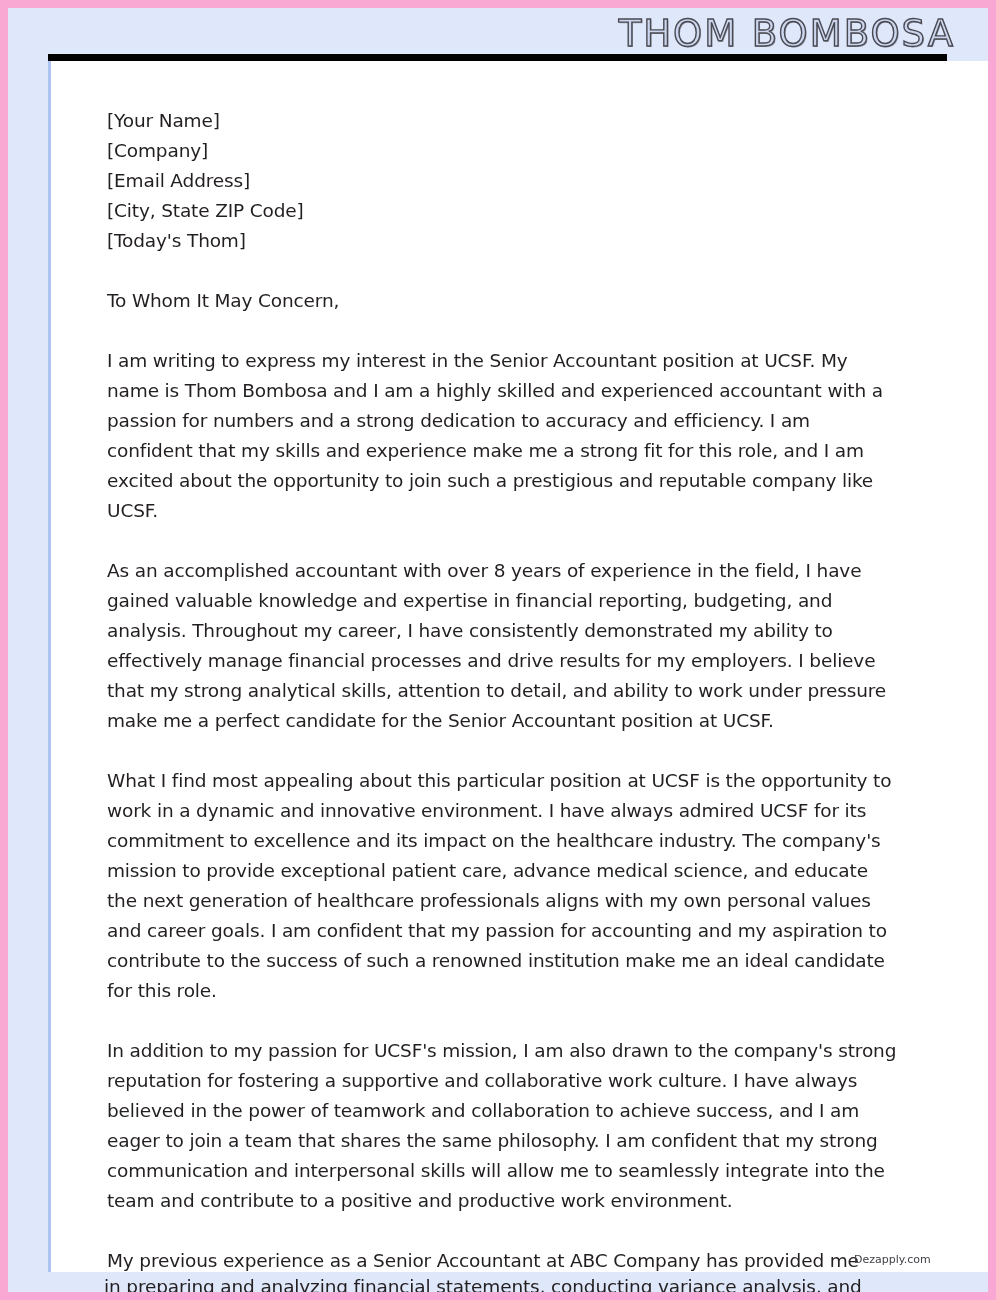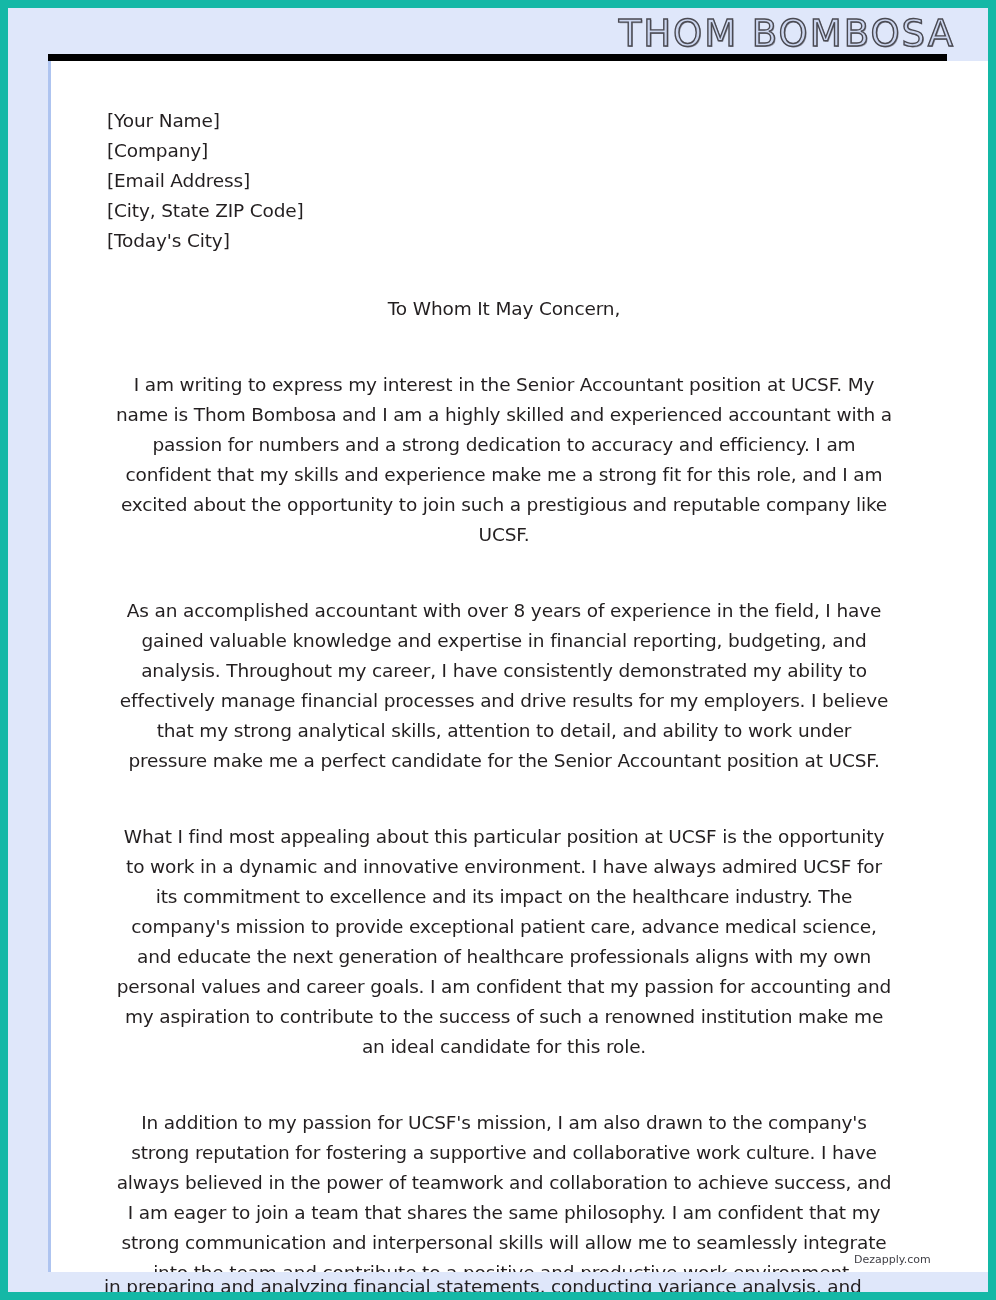--- a/index.html
+++ b/index.html
@@ -15,21 +15,21 @@
     overflow: hidden;
   }
 
   
   #page-frame {
     position: absolute;
     left: 0;
     top: 0;
     width: 996px;
     height: 1300px;
-    background: #14b8a6;
+    background: #f9a8d4;
   }
   #page-field {
     position: absolute;
     left: 8px;
     top: 8px;
     width: 980px;
     height: 1284px;
     background: #dfe7fa;
     overflow: hidden;
   }
@@ -95,22 +95,22 @@
   .addr-line {
     display: block;
     white-space: nowrap;
   }
   .blank-line {
     display: block;
     height: 30px;
   }
   .para {
     display: block;
-    margin: 8px;
-    text-align: center;
+    margin: 0;
+    text-align: left;
   }
 
   
   #overflow-line {
     position: absolute;
     left: 96px;
     top: 1264px;
     width: 820px;
     font-family: "DejaVu Sans", sans-serif;
     font-size: 18.5px;
@@ -144,21 +144,21 @@
 
     <div id="top-rule"></div>
 
     <div id="sheet">
       <div id="letter">
 
         <span class="addr-line">[Your Name]</span>
         <span class="addr-line">[Company]</span>
         <span class="addr-line">[Email Address]</span>
         <span class="addr-line">[City, State ZIP Code]</span>
-        <span class="addr-line">[Today's City]</span>
+        <span class="addr-line">[Today's Thom]</span>
 
         <span class="blank-line"></span>
 
         <span class="para">To Whom It May Concern,</span>
 
         <span class="blank-line"></span>
 
         <p class="para">I am writing to express my interest in the Senior Accountant position at UCSF. My name is Thom Bombosa and I am a highly skilled and experienced accountant with a passion for numbers and a strong dedication to accuracy and efficiency. I am confident that my skills and experience make me a strong fit for this role, and I am excited about the opportunity to join such a prestigious and reputable company like UCSF.</p>
         <span class="blank-line"></span>
 

